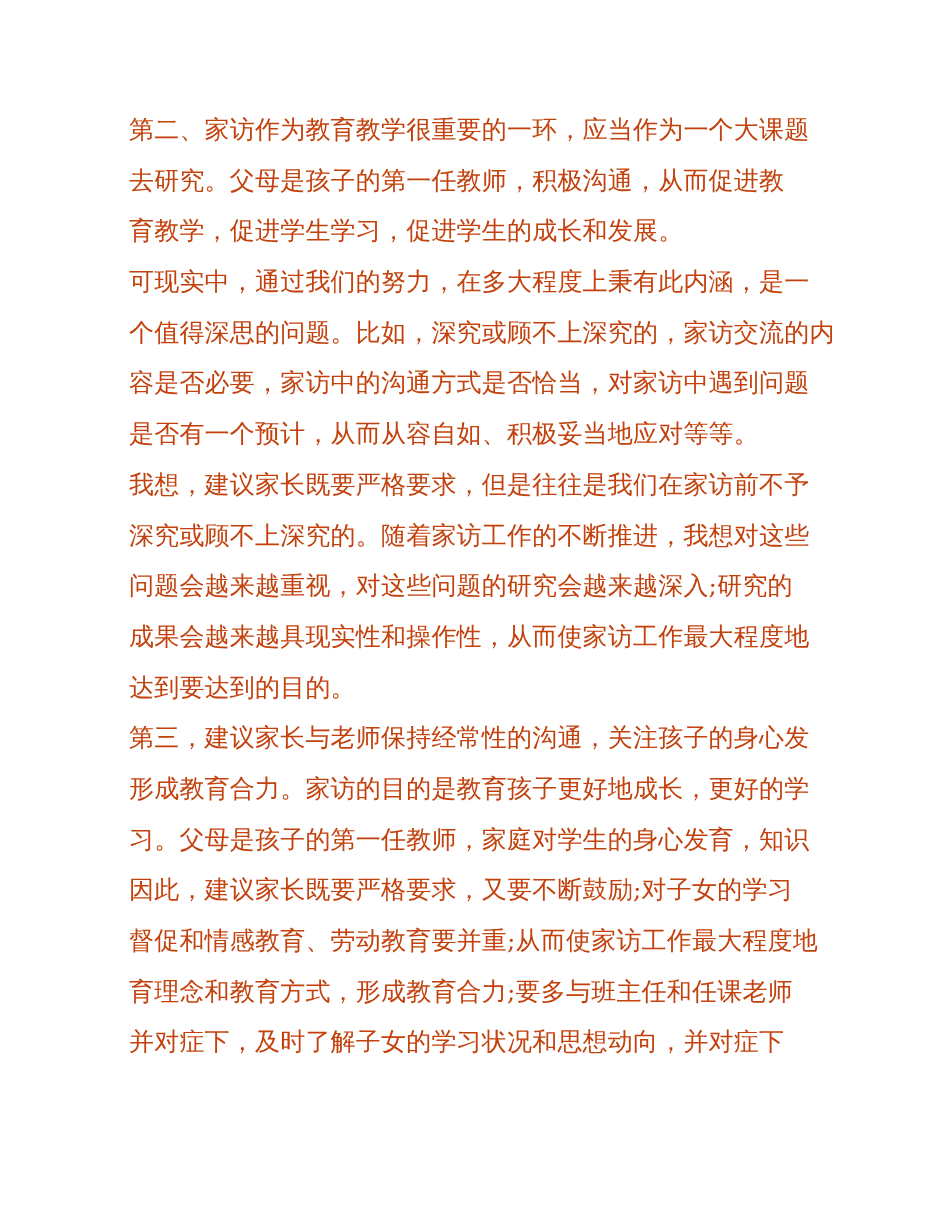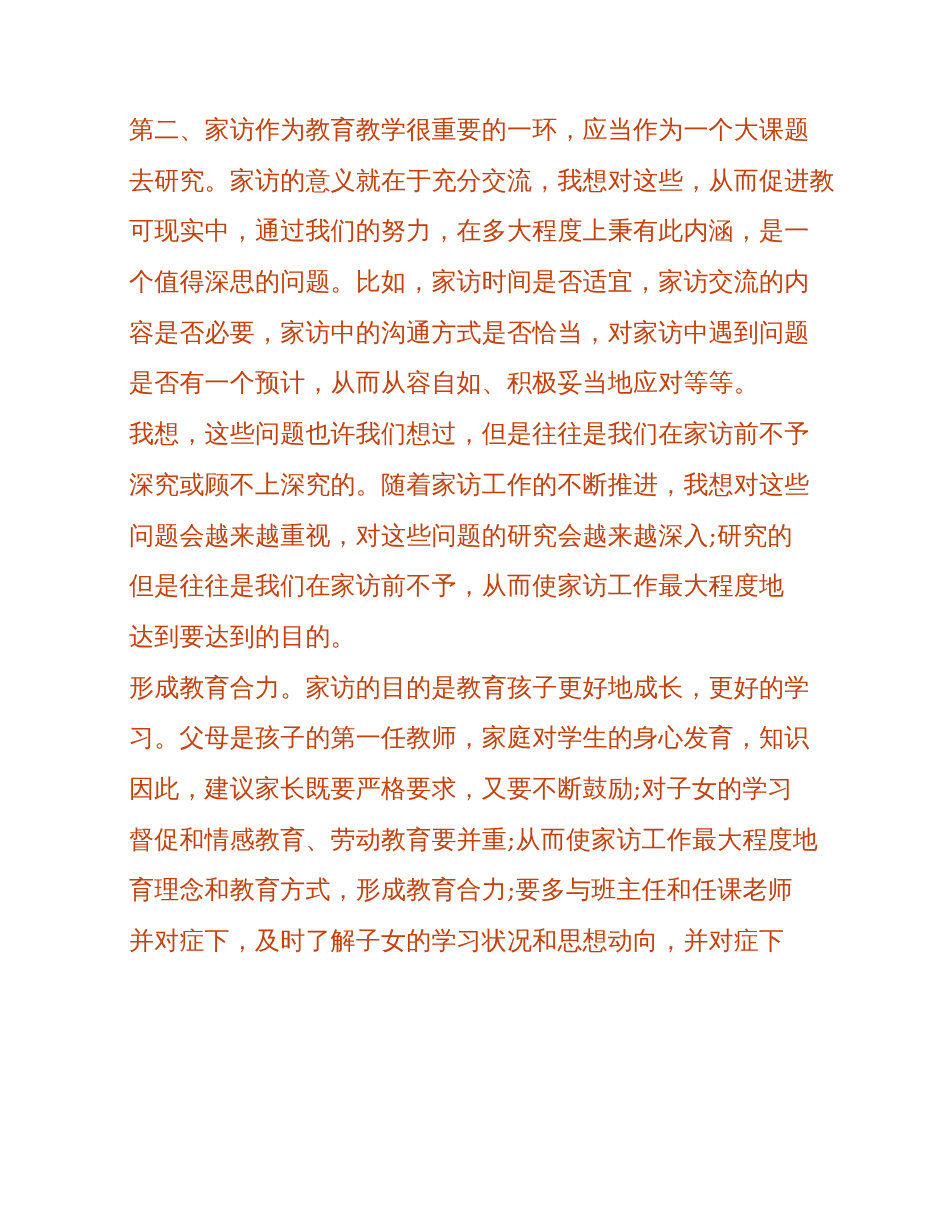--- a/index.html
+++ b/index.html
@@ -11,36 +11,38 @@
   }
   .para { margin: 0; }
   .line { display: block; height: 50.7px; line-height: 44px; white-space: nowrap; letter-spacing: 0.2px; }
 </style>
 </head>
 <body>
 
 <div class="page">
   <div class="para">
     <span class="line">第二、家访作为教育教学很重要的一环，应当作为一个大课题</span>
-    <span class="line">去研究。家访的意义就在于充分交流，我想对这些，从而促进教</span>
+    <span class="line">去研究。父母是孩子的第一任教师，积极沟通，从而促进教</span>
+    <span class="line">育教学，促进学生学习，促进学生的成长和发展。</span>
   </div>
   <div class="para">
     <span class="line">可现实中，通过我们的努力，在多大程度上秉有此内涵，是一</span>
-    <span class="line">个值得深思的问题。比如，家访时间是否适宜，家访交流的内</span>
+    <span class="line">个值得深思的问题。比如，深究或顾不上深究的，家访交流的内</span>
     <span class="line">容是否必要，家访中的沟通方式是否恰当，对家访中遇到问题</span>
     <span class="line">是否有一个预计，从而从容自如、积极妥当地应对等等。</span>
   </div>
   <div class="para">
-    <span class="line">我想，这些问题也许我们想过，但是往往是我们在家访前不予</span>
+    <span class="line">我想，建议家长既要严格要求，但是往往是我们在家访前不予</span>
     <span class="line">深究或顾不上深究的。随着家访工作的不断推进，我想对这些</span>
     <span class="line">问题会越来越重视，对这些问题的研究会越来越深入;研究的</span>
-    <span class="line">但是往往是我们在家访前不予，从而使家访工作最大程度地</span>
+    <span class="line">成果会越来越具现实性和操作性，从而使家访工作最大程度地</span>
     <span class="line">达到要达到的目的。</span>
   </div>
   <div class="para">
+    <span class="line">第三，建议家长与老师保持经常性的沟通，关注孩子的身心发</span>
     <span class="line">形成教育合力。家访的目的是教育孩子更好地成长，更好的学</span>
     <span class="line">习。父母是孩子的第一任教师，家庭对学生的身心发育，知识</span>
   </div>
   <div class="para">
     <span class="line">因此，建议家长既要严格要求，又要不断鼓励;对子女的学习</span>
     <span class="line">督促和情感教育、劳动教育要并重;从而使家访工作最大程度地</span>
     <span class="line">育理念和教育方式，形成教育合力;要多与班主任和任课老师</span>
     <span class="line">并对症下，及时了解子女的学习状况和思想动向，并对症下</span>
   </div>
 </div>

